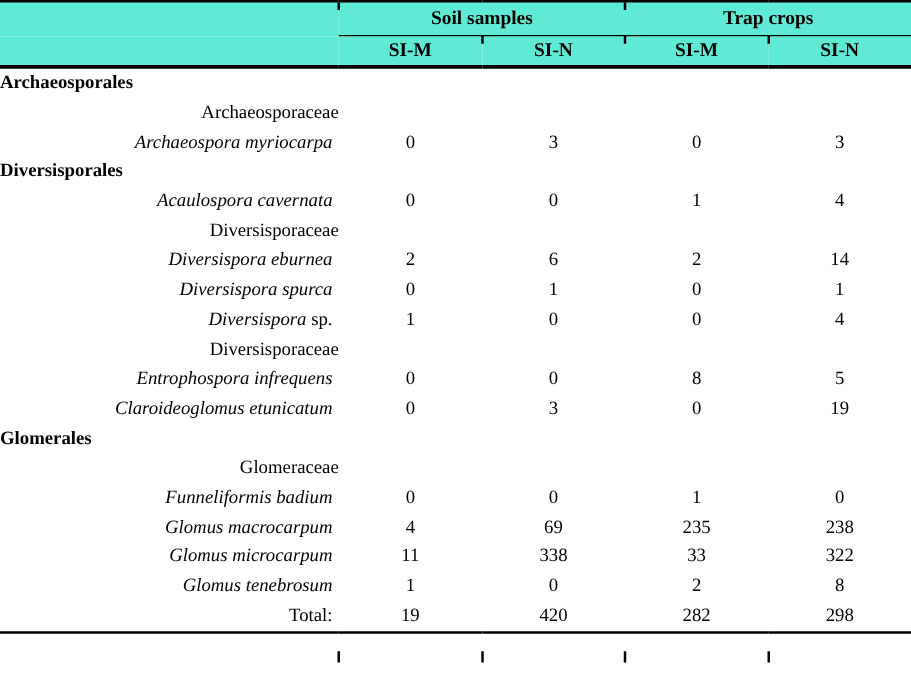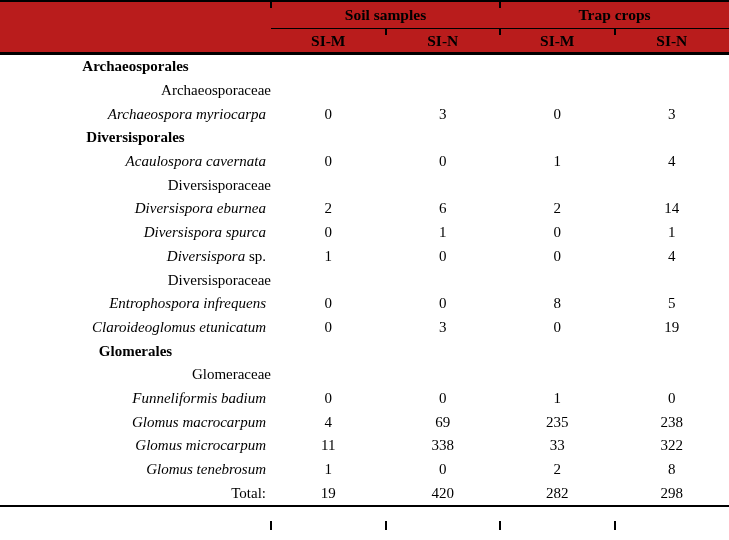--- a/index.html
+++ b/index.html
@@ -22,21 +22,21 @@
     width: 729px;
     table-layout: fixed;
     border-collapse: collapse;
     border-top: 2px solid #000;
     border-bottom: 2.5px solid #000;
   }
   col.c-name  { width: 271px; }
   col.c-val   { width: 114.5px; }
 
   thead th {
-    background: #b91c1c;
+    background: #5eead4;
     font-weight: bold;
     font-size: 15.5px;
     padding: 0;
     text-align: center;
     vertical-align: middle;
   }
   tr.group-row th { height: 26px; }
   tr.group-row th.group-cell { border-bottom: 1.5px solid #000; }
   tr.sub-row th {
     height: 23px;
@@ -45,21 +45,21 @@
 
   tbody td {
     height: 23.7px;
     padding: 0;
     font-size: 15px;
     vertical-align: middle;
     white-space: nowrap;
   }
   td.val { text-align: center; }
 
-  tr.order  td.name { text-align: center; font-weight: bold; }
+  tr.order  td.name { font-weight: bold; }
   tr.family td.name { text-align: right; padding-left: 14px; }
   tr.species td.name {
     text-align: right;
     padding-right: 5px;
     font-style: italic;
   }
   tr.species td.name .roman { font-style: normal; }
   tr.total td.name { text-align: right; padding-right: 5px; margin-left: 22px; }
 
   

